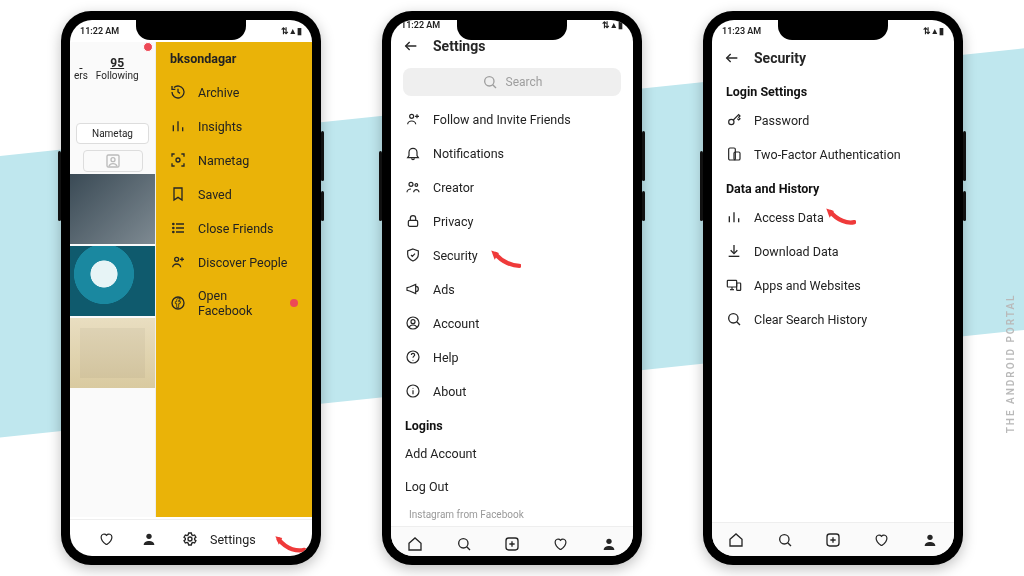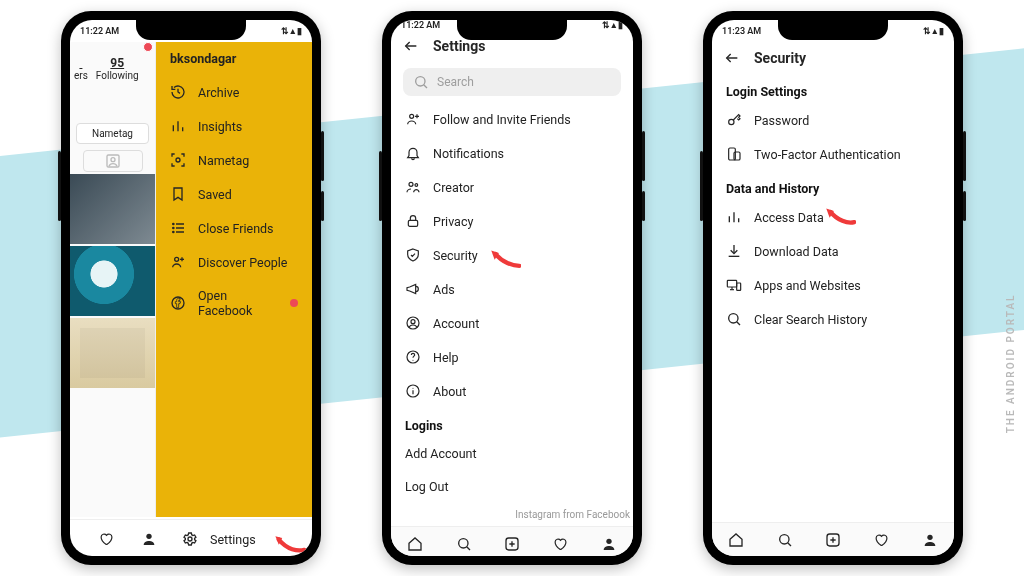--- a/index.html
+++ b/index.html
@@ -69,23 +69,23 @@
     border-bottom-left-radius: 14px; border-bottom-right-radius:14px;
   }
   .status-icons { display:flex; gap:2px; align-items:center; font-family: Arial, sans-serif; }
   .status-icons span { font-size:9px; }
   .app { flex:1; display:flex; flex-direction:column; font-size:12px; color:#262626; position:relative; }
   .navbar { display:flex; justify-content:space-around; align-items:center; height:34px; border-top:1px solid #eee; background:#fafafa;}
   .ic { width:16px; height:16px; display:inline-block; }
   .row { display:flex; align-items:center; gap:12px; padding:9px 14px; }
   .row .lbl { flex:1; font-size:12.5px; color:#222; }
   .section-h { font-weight:700; font-size:12.5px; padding: 10px 14px 4px; color:#111; }
-  .sub { font-size:10px; color:#999; padding:6px 3px;text-align:right; }
+  .sub { font-size:10px; color:#999; padding:6px 18px; }
   .link { color:#3897f0; }
-  .search-box { margin:6px 12px; background:#efefef; border-radius:8px; display:flex; align-items:center; gap:8px; padding:6px 10px; color:#9e9e9e; font-size:12px;}
+  .search-box { margin:6px 12px; background:#efefef; border-radius:8px; display:flex; align-items:center; gap:8px; padding:6px 10px; color:#9e9e9e; font-size:12px;justify-content:center;}
   .header { display:flex; align-items:center; gap:14px; padding:8px 12px; font-weight:700; font-size:14px; }
   .divider { height:1px; background:#eee; margin:2px 0;}
   .arrow { position:absolute; width:34px; height:22px; pointer-events:none; }
   .arrow svg { width:100%; height:100%; }
   
   .p1-left { width:86px; background:#fafafa; border-right:1px solid #eee;}
   .p1-wrap { display:flex; flex:1; overflow:hidden;}
   .p1-menu { flex:1; background:#eab308;}
   .stat { text-align:center; font-size:10px; padding:6px 4px;}
   .stat b { display:block; font-size:12px;text-decoration:underline;}

